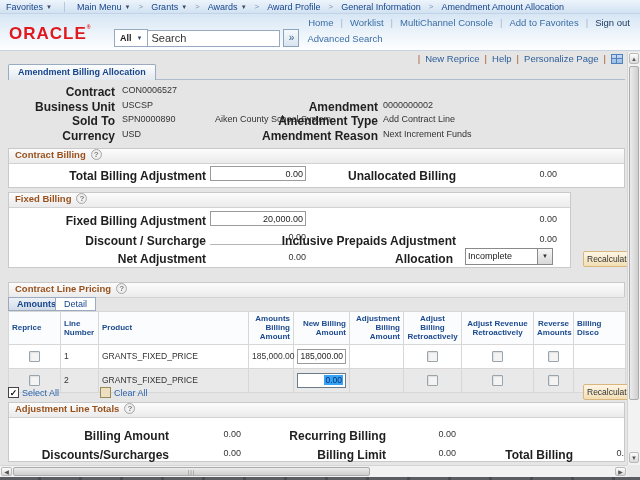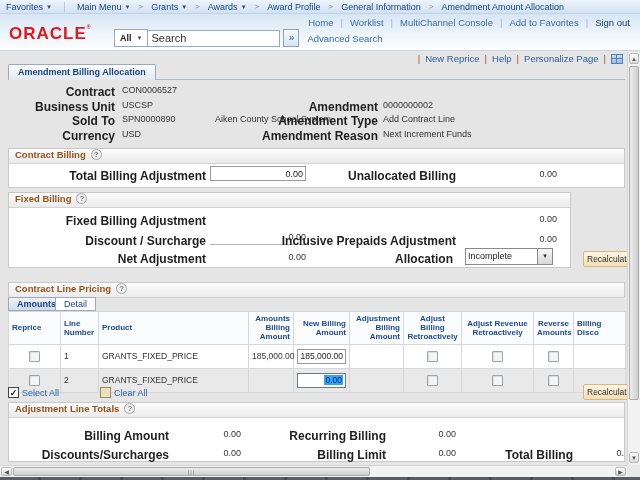--- a/index.html
+++ b/index.html
@@ -224,20 +224,21 @@
     <div class="flabel" style="left:285px;top:20px;width:162px">Unallocated Billing</div>
     <div class="fvalr" style="left:462px;top:20px;width:86px">0.00</div>
   </div>
 
   <div class="gbox" style="left:8px;top:192px;width:563px;height:76px">
     <div class="ghead">
       <span>Fixed Billing</span>
       <span class="qicon">?</span>
     </div>
     <div class="flabel" style="left:0;top:21px;width:197px">Fixed Billing Adjustment</div>
+    <input class="tinput" style="left: 201px; top: 18px; width: 96px;" type="text" value="20,000.00">
     <div class="fvalr" style="left:462px;top:21px;width:86px">0.00</div>
 
     <div class="flabel" style="left:0;top:41px;width:197px">Discount / Surcharge</div>
     <div class="fvalr uline" style="left:201px;top:39px;width:96px">0.00</div>
     <div class="flabel" style="left:240px;top:41px;width:207px">Inclusive Prepaids Adjustment</div>
     <div class="fvalr" style="left:462px;top:41px;width:86px">0.00</div>
 
     <div class="flabel" style="left:0;top:59px;width:197px">Net Adjustment</div>
     <div class="fvalr" style="left:201px;top:59px;width:96px">0.00</div>
     <div class="flabel" style="left:240px;top:59px;width:204px">Allocation</div>

